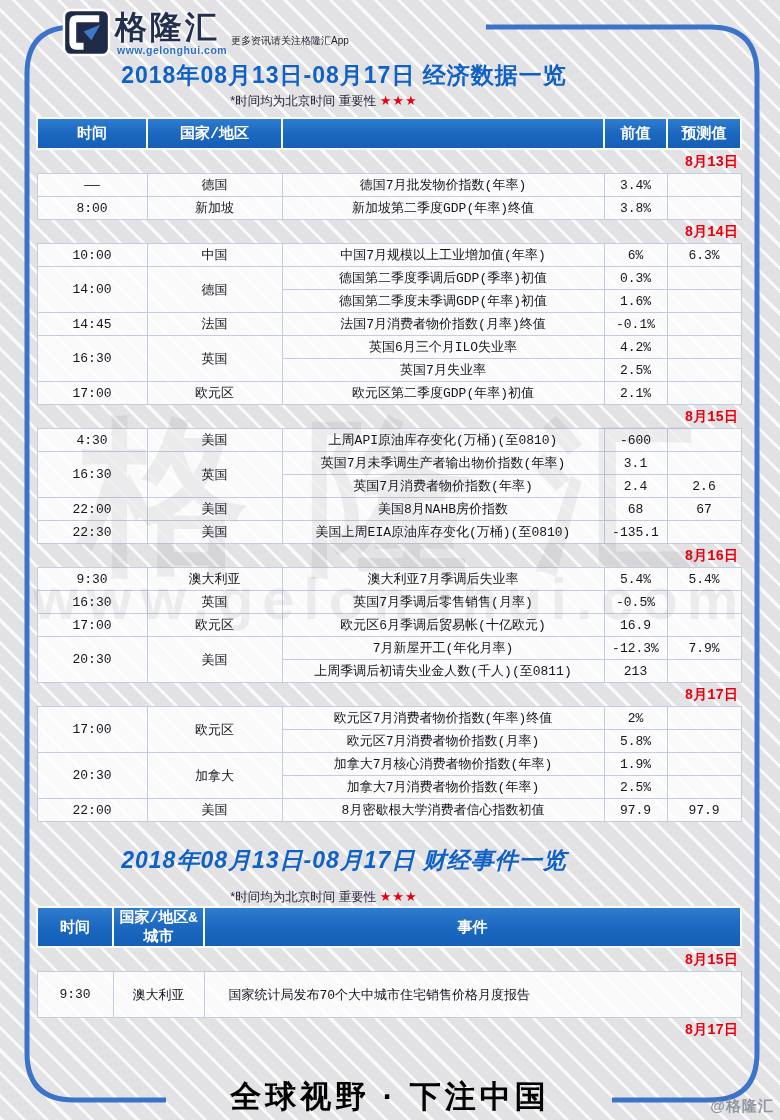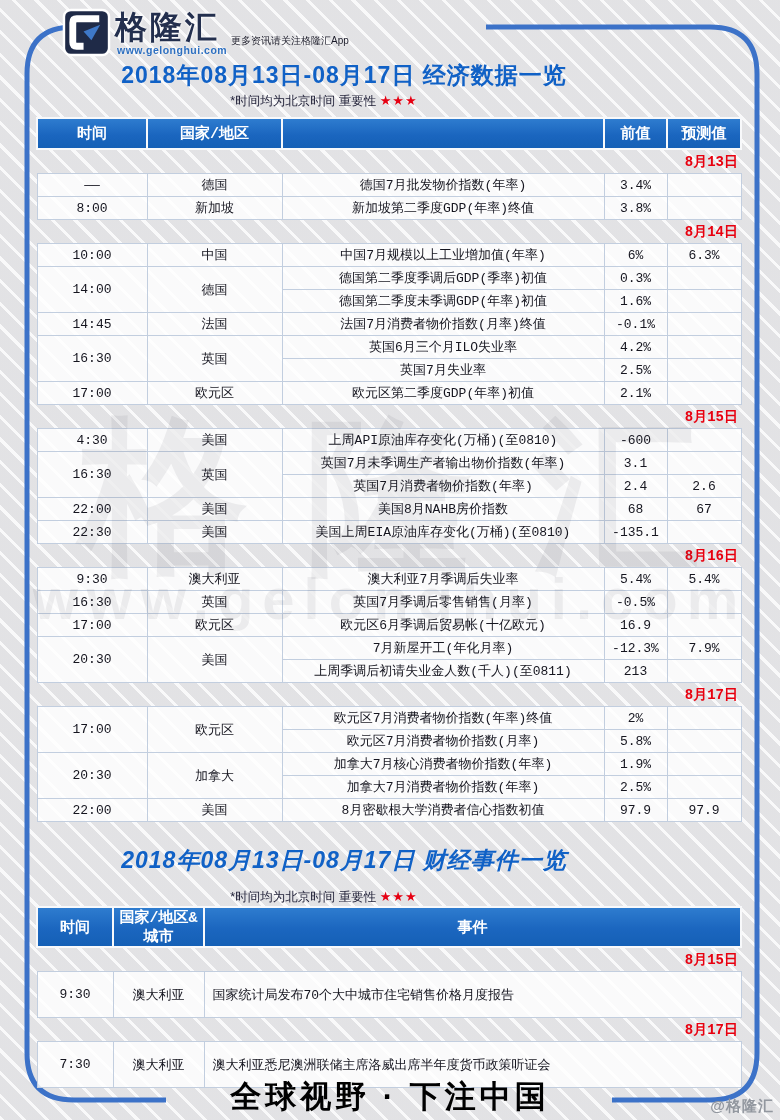--- a/index.html
+++ b/index.html
@@ -37,21 +37,21 @@
     width:704px;font-size:13px;color:#15151f;font-family:Liberation Mono, monospace;}
   #econ-table{top:117px;}
   #events-table{top:906px;}
   th{background:linear-gradient(180deg,#2e7ccf 0%,#1b66bf 55%,#1560b6 100%);
     color:#fff;font-size:15px;font-weight:bold;height:29px;
     border:2px solid #f8f9fb;padding:0;}
   td{padding:0 3px;}
   td.data{background:rgba(255,255,255,0.82);border:1px solid #c2cedf;
     height:22px;text-align:center;}
   #events-table td.data{height:45px;}
-  td.event-cell{text-align:left;padding-left:8px;}
+  td.event-cell{text-align:left;padding-left:24px;}
   td.date-cell{height:23px;border:none;background:transparent;text-align:right;
     color:#e8000f;font-weight:bold;font-size:14px;}
   
   .watermark{position:absolute;left:0;top:408px;width:780px;text-align:center;
     z-index:5;pointer-events:none;color:rgba(50,55,70,0.075);font-weight:bold;}
   .wm1{font-size:168px;letter-spacing:58px;text-indent:58px;line-height:1.05;}
   .wm2{font-size:58px;letter-spacing:9px;line-height:1;margin-top:-14px;}
   .slogan{position:absolute;left:0;top:1076px;width:780px;text-align:center;z-index:4;
     font-size:31px;font-weight:bold;color:#000000;letter-spacing:4px;}
   .copyright{position:absolute;right:6px;bottom:4px;z-index:6;
@@ -294,25 +294,20 @@
         <td class="date-cell" colspan="3">8月15日</td>
       </tr>
       <tr>
         <td class="data time-cell">9:30</td>
         <td class="data region-cell">澳大利亚</td>
         <td class="data event-cell">国家统计局发布70个大中城市住宅销售价格月度报告</td>
       </tr>
       <tr>
         <td class="date-cell" colspan="3">8月17日</td>
       </tr>
-      <tr>
-        <td class="data time-cell">7:30</td>
-        <td class="data region-cell">澳大利亚</td>
-        <td class="data event-cell">澳大利亚悉尼澳洲联储主席洛威出席半年度货币政策听证会</td>
-      </tr>
     </tbody>
 </table>
 
 <div class="watermark">
   <div class="wm1">格隆汇</div>
   <div class="wm2">www.gelonghui.com</div>
 </div>
 <div class="slogan">全球视野 · 下注中国</div>
 <div class="copyright">@格隆汇</div>
 

